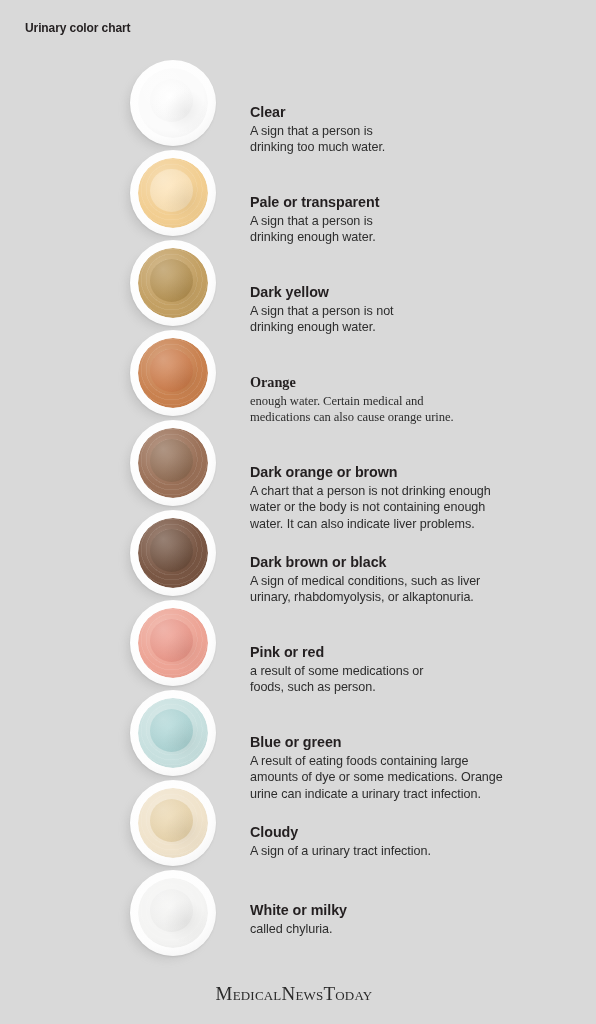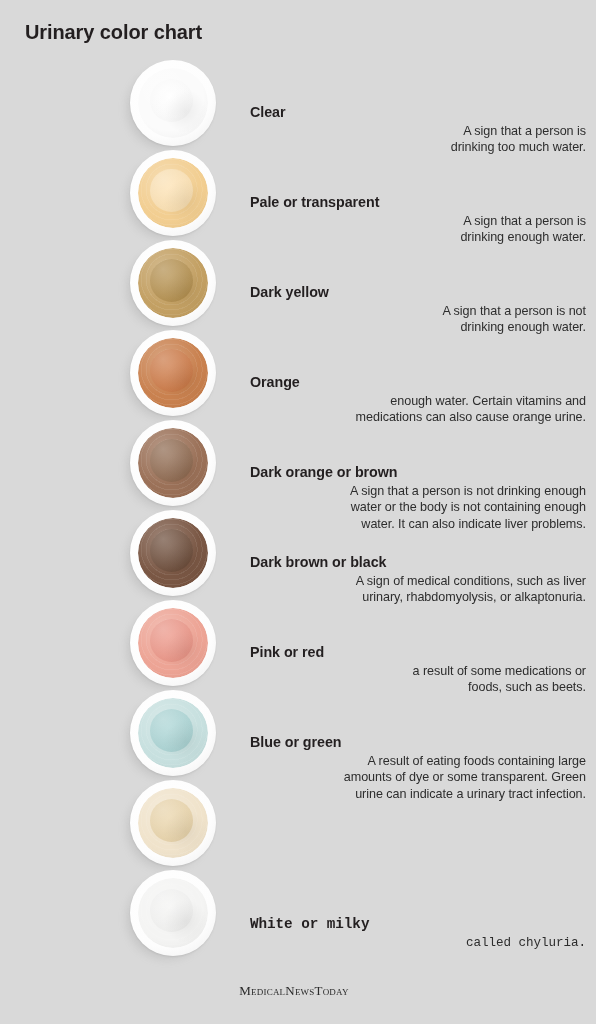--- a/index.html
+++ b/index.html
@@ -14,21 +14,21 @@
     background: #d9d9d9;
     font-family: "Liberation Sans", "DejaVu Sans", sans-serif;
     color: #231f20;
     position: relative;
   }
 
   #page-title {
     position: absolute;
     left: 25px;
     top: 21px;
-    font-size: 20px;
+    font-size: 12px;
     font-weight: bold;
     letter-spacing: -0.1px;
     color: #231f20;
   }
 
   #rows {
     position: absolute;
     left: 0;
     top: 58px;
     width: 596px;
@@ -143,31 +143,30 @@
     letter-spacing: -0.05px;
   }
 
   .row-desc {
     font-size: 12.6px;
     font-weight: normal;
     color: #2d2d2d;
     line-height: 1.32;
     margin-top: 1px;
     letter-spacing: -0.05px;
-    text-align: right;
   }
 
   #footer-logo {
     position: absolute;
     left: 0;
     top: 983px;
     width: 588px;
     text-align: center;
     font-family: "Liberation Serif", "DejaVu Serif", serif;
-    font-size: 13px;
+    font-size: 19px;
     font-variant: small-caps;
     letter-spacing: 0.2px;
     color: #2a2a2a;
   }
 </style>
 </head>
 <body>
 
 <h1 id="page-title">Urinary color chart</h1>
 
@@ -237,44 +236,44 @@
         <div class="cup-shadow"></div>
         <div class="cup-rim"></div>
         <div class="cup-liquid">
           <div class="liq-outer" style="background: radial-gradient(circle at 44% 40%, rgb(201, 129, 79) 0%, rgb(201, 129, 79) 60%, rgb(186, 114, 64) 100%);"></div>
           <div class="liq-rings"></div>
           <div class="liq-inner" style="background: radial-gradient(circle at 46% 42%, rgb(207, 127, 78) 0%, rgb(199, 119, 70) 70%, rgb(186, 106, 57) 100%);"></div>
           <div class="liq-speckle"></div>
           <div class="liq-gloss"></div>
         </div>
       </div>
-      <div class="txt" style="top: 46px;">
+      <div class="txt" style="top: 46px; font-family: Liberation Serif, serif;">
         <div class="row-heading">Orange</div>
         <div class="row-desc">
-          <div>enough water. Certain vitamins and</div>
+          <div>enough water. Certain medical and</div>
           <div>medications can also cause orange urine.</div>
         </div>
       </div>
     </div>
     <div class="row">
       <div class="cup-wrap">
         <div class="cup-shadow"></div>
         <div class="cup-rim"></div>
         <div class="cup-liquid">
           <div class="liq-outer" style="background: radial-gradient(circle at 44% 40%, rgb(155, 113, 88) 0%, rgb(155, 113, 88) 60%, rgb(140, 98, 73) 100%);"></div>
           <div class="liq-rings"></div>
           <div class="liq-inner" style="background: radial-gradient(circle at 46% 42%, rgb(148, 112, 87) 0%, rgb(140, 104, 79) 70%, rgb(127, 91, 66) 100%);"></div>
           <div class="liq-speckle"></div>
           <div class="liq-gloss"></div>
         </div>
       </div>
       <div class="txt" style="top: 46px;">
         <div class="row-heading">Dark orange or brown</div>
         <div class="row-desc">
-          <div>A sign that a person is not drinking enough</div>
+          <div>A chart that a person is not drinking enough</div>
           <div>water or the body is not containing enough</div>
           <div>water. It can also indicate liver problems.</div>
         </div>
       </div>
     </div>
     <div class="row">
       <div class="cup-wrap">
         <div class="cup-shadow"></div>
         <div class="cup-rim"></div>
         <div class="cup-liquid">
@@ -302,71 +301,77 @@
           <div class="liq-rings"></div>
           <div class="liq-inner" style="background: radial-gradient(circle at 46% 42%, rgb(237, 154, 140) 0%, rgb(229, 146, 132) 70%, rgb(216, 133, 119) 100%);"></div>
           <div class="liq-speckle"></div>
           <div class="liq-gloss"></div>
         </div>
       </div>
       <div class="txt" style="top: 46px;">
         <div class="row-heading">Pink or red</div>
         <div class="row-desc">
           <div>a result of some medications or</div>
-          <div>foods, such as beets.</div>
+          <div>foods, such as person.</div>
         </div>
       </div>
     </div>
     <div class="row">
       <div class="cup-wrap">
         <div class="cup-shadow"></div>
         <div class="cup-rim"></div>
         <div class="cup-liquid">
           <div class="liq-outer" style="background: radial-gradient(circle at 44% 40%, rgb(199, 224, 223) 0%, rgb(199, 224, 223) 60%, rgb(184, 209, 208) 100%);"></div>
           <div class="liq-rings"></div>
           <div class="liq-inner" style="background: radial-gradient(circle at 46% 42%, rgb(175, 215, 215) 0%, rgb(167, 207, 207) 70%, rgb(154, 194, 194) 100%);"></div>
           <div class="liq-speckle"></div>
           <div class="liq-gloss"></div>
         </div>
       </div>
       <div class="txt" style="top: 46px;">
         <div class="row-heading">Blue or green</div>
         <div class="row-desc">
           <div>A result of eating foods containing large</div>
-          <div>amounts of dye or some transparent. Green</div>
+          <div>amounts of dye or some medications. Orange</div>
           <div>urine can indicate a urinary tract infection.</div>
         </div>
       </div>
     </div>
     <div class="row">
       <div class="cup-wrap">
         <div class="cup-shadow"></div>
         <div class="cup-rim"></div>
         <div class="cup-liquid">
           <div class="liq-outer" style="background: radial-gradient(circle at 44% 40%, rgb(240, 227, 203) 0%, rgb(240, 227, 203) 60%, rgb(225, 212, 188) 100%);"></div>
           <div class="liq-rings"></div>
           <div class="liq-inner" style="background: radial-gradient(circle at 46% 42%, rgb(235, 215, 175) 0%, rgb(227, 207, 167) 70%, rgb(214, 194, 154) 100%);"></div>
           <div class="liq-speckle"></div>
           <div class="liq-gloss"></div>
         </div>
       </div>
+      <div class="txt" style="top: 46px;">
+        <div class="row-heading">Cloudy</div>
+        <div class="row-desc">
+          <div>A sign of a urinary tract infection.</div>
+        </div>
+      </div>
     </div>
     <div class="row">
       <div class="cup-wrap">
         <div class="cup-shadow"></div>
         <div class="cup-rim"></div>
         <div class="cup-liquid">
           <div class="liq-outer" style="background: radial-gradient(circle at 44% 40%, rgb(244, 244, 243) 0%, rgb(244, 244, 243) 60%, rgb(229, 229, 228) 100%);"></div>
           <div class="liq-rings"></div>
           <div class="liq-inner" style="background: radial-gradient(circle at 46% 42%, rgb(245, 245, 244) 0%, rgb(237, 237, 236) 70%, rgb(224, 224, 223) 100%);"></div>
           <div class="liq-speckle"></div>
           <div class="liq-gloss"></div>
         </div>
       </div>
-      <div class="txt" style="top: 48px; font-family: Liberation Mono, monospace;">
+      <div class="txt" style="top: 34px;">
         <div class="row-heading">White or milky</div>
         <div class="row-desc">
           <div>called chyluria.</div>
         </div>
       </div>
     </div>
   </div>
 
 <div id="footer-logo">MedicalNewsToday</div>
 

